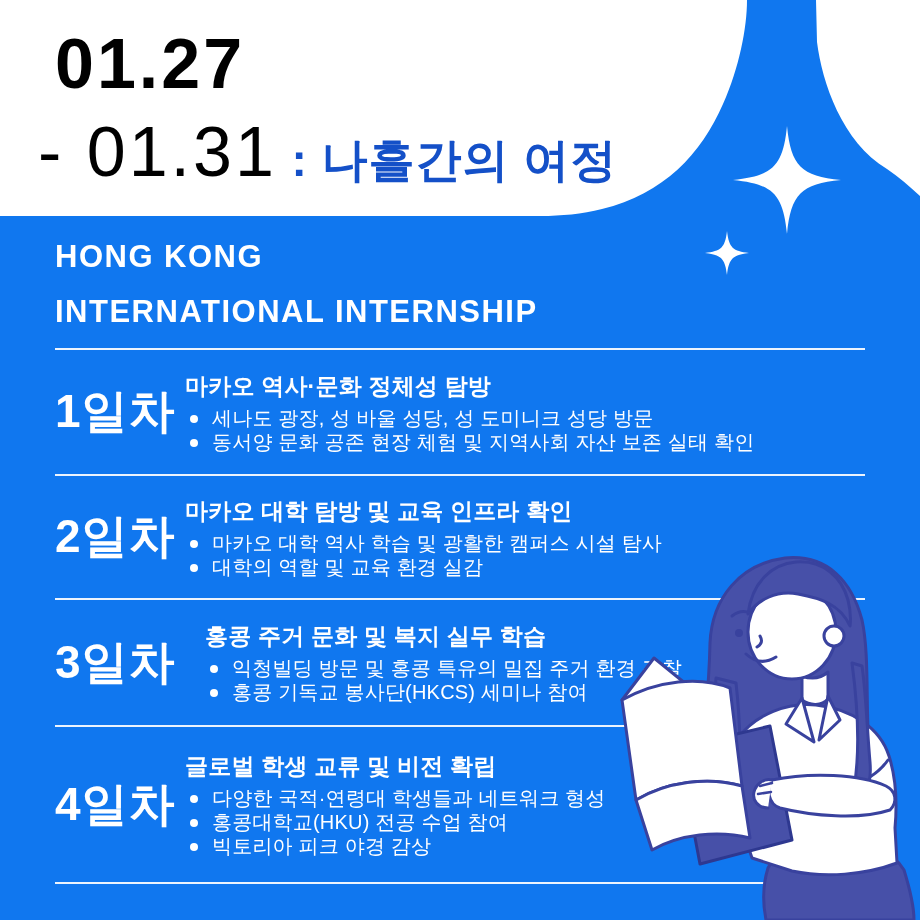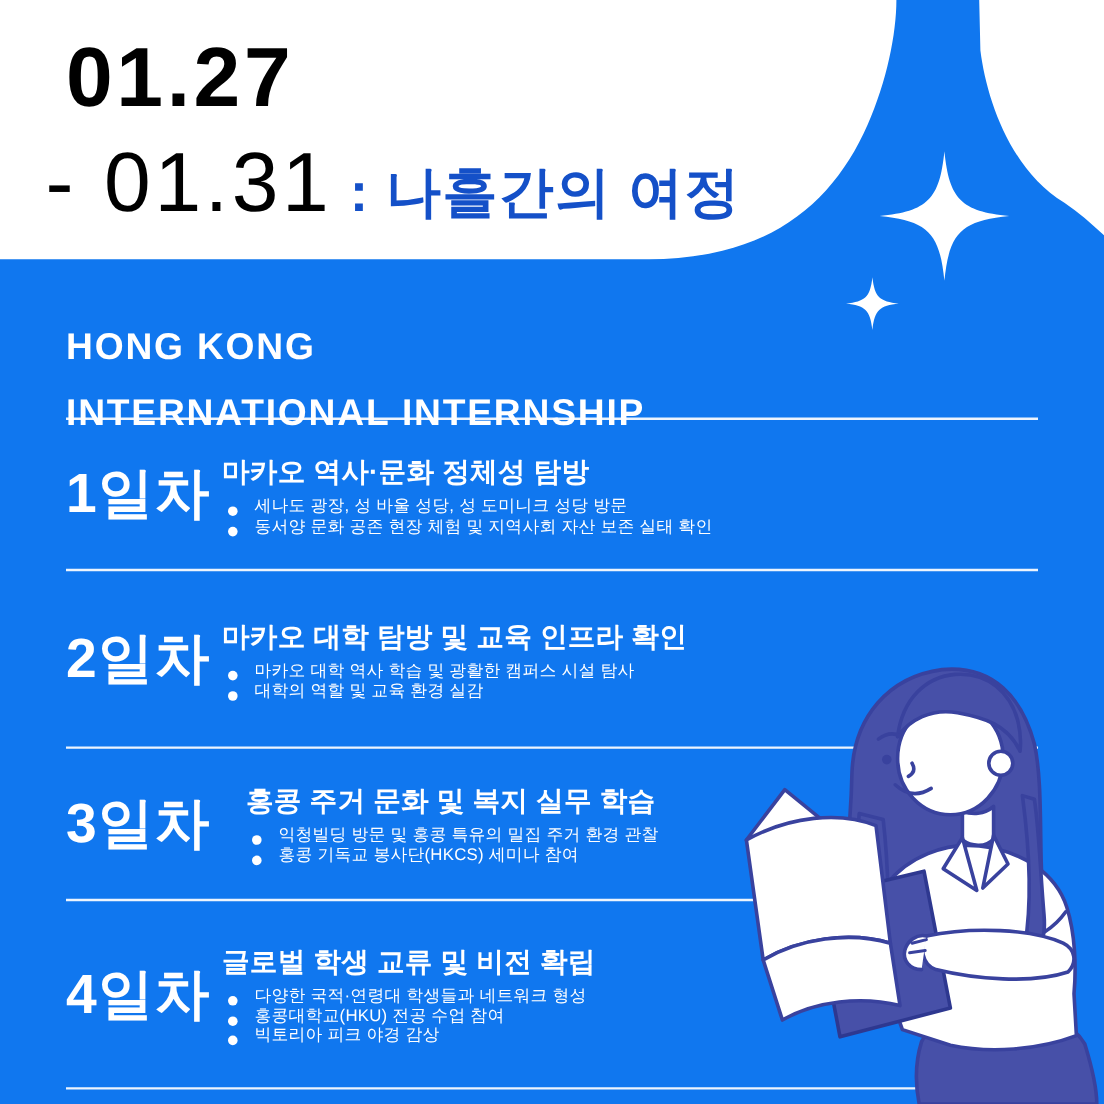--- a/index.html
+++ b/index.html
@@ -17,38 +17,38 @@
     position:absolute; left:55px; top:24px;
     font-size:70px; font-weight:900; letter-spacing:3px;
     color:#000000; white-space:nowrap;
   }
   .hero-line2 {
     position:absolute; left:38px; top:112px; white-space:nowrap;
   }
   .hero-date2 { font-size:70px; font-weight:400; letter-spacing:3px; color:#000000; }
   .hero-subtitle { font-size:46px; font-weight:900; letter-spacing:1px; color:#1450C8; margin-left:10px; }
   
-  .brand { position:absolute; left:55px; top:241px; z-index:3; color:#ffffff;margin-top:32px; }
+  .brand { position:absolute; left:55px; top:241px; z-index:3; color:#ffffff; }
   .brand div { font-size:31px; font-weight:800; letter-spacing:1.5px; line-height:1; }
   .brand div + div { margin-top:24px; }
   
   .schedule {
     position:absolute; left:55px; right:55px; top:348px; z-index:2;
     border-top:2px solid rgba(255,255,255,0.92);
     color:#ffffff;
   }
   .row { display:flex; align-items:center; border-bottom:2px solid rgba(255,255,255,0.92); }
-  .row-1 { height:126px;justify-content:center; } .row-2 { height:148px; } .row-3 { height:127px;gap:20px; } .row-4 { height:157px; }
+  .row-1 { height:126px;justify-content:center; } .row-2 { height:124px; } .row-3 { height:127px;gap:20px; } .row-4 { height:157px; }
   .day-label { width:130px; flex:0 0 130px; font-size:46px; font-weight:800; letter-spacing:1px; }
   .details { flex:1; min-width:0; }
   .day-title { font-size:23px; font-weight:800; margin-bottom:4px; letter-spacing:0.2px; }
   .details ul { list-style:none; }
   .details li {
     position:relative; padding-left:27px;
-    font-size:14px; font-weight:500; line-height:1.2; letter-spacing:0.2px;
+    font-size:20px; font-weight:500; line-height:1.2; letter-spacing:0.2px;
   }
   .details li .bullet-dot {
     position:absolute; left:5px; top:9px; width:8px; height:8px;
     border-radius:50%; background:#ffffff;
   }
   
   .illustration { position:absolute; right:0; bottom:0; z-index:4; pointer-events:none; }
 </style>
 </head>
 <body>

